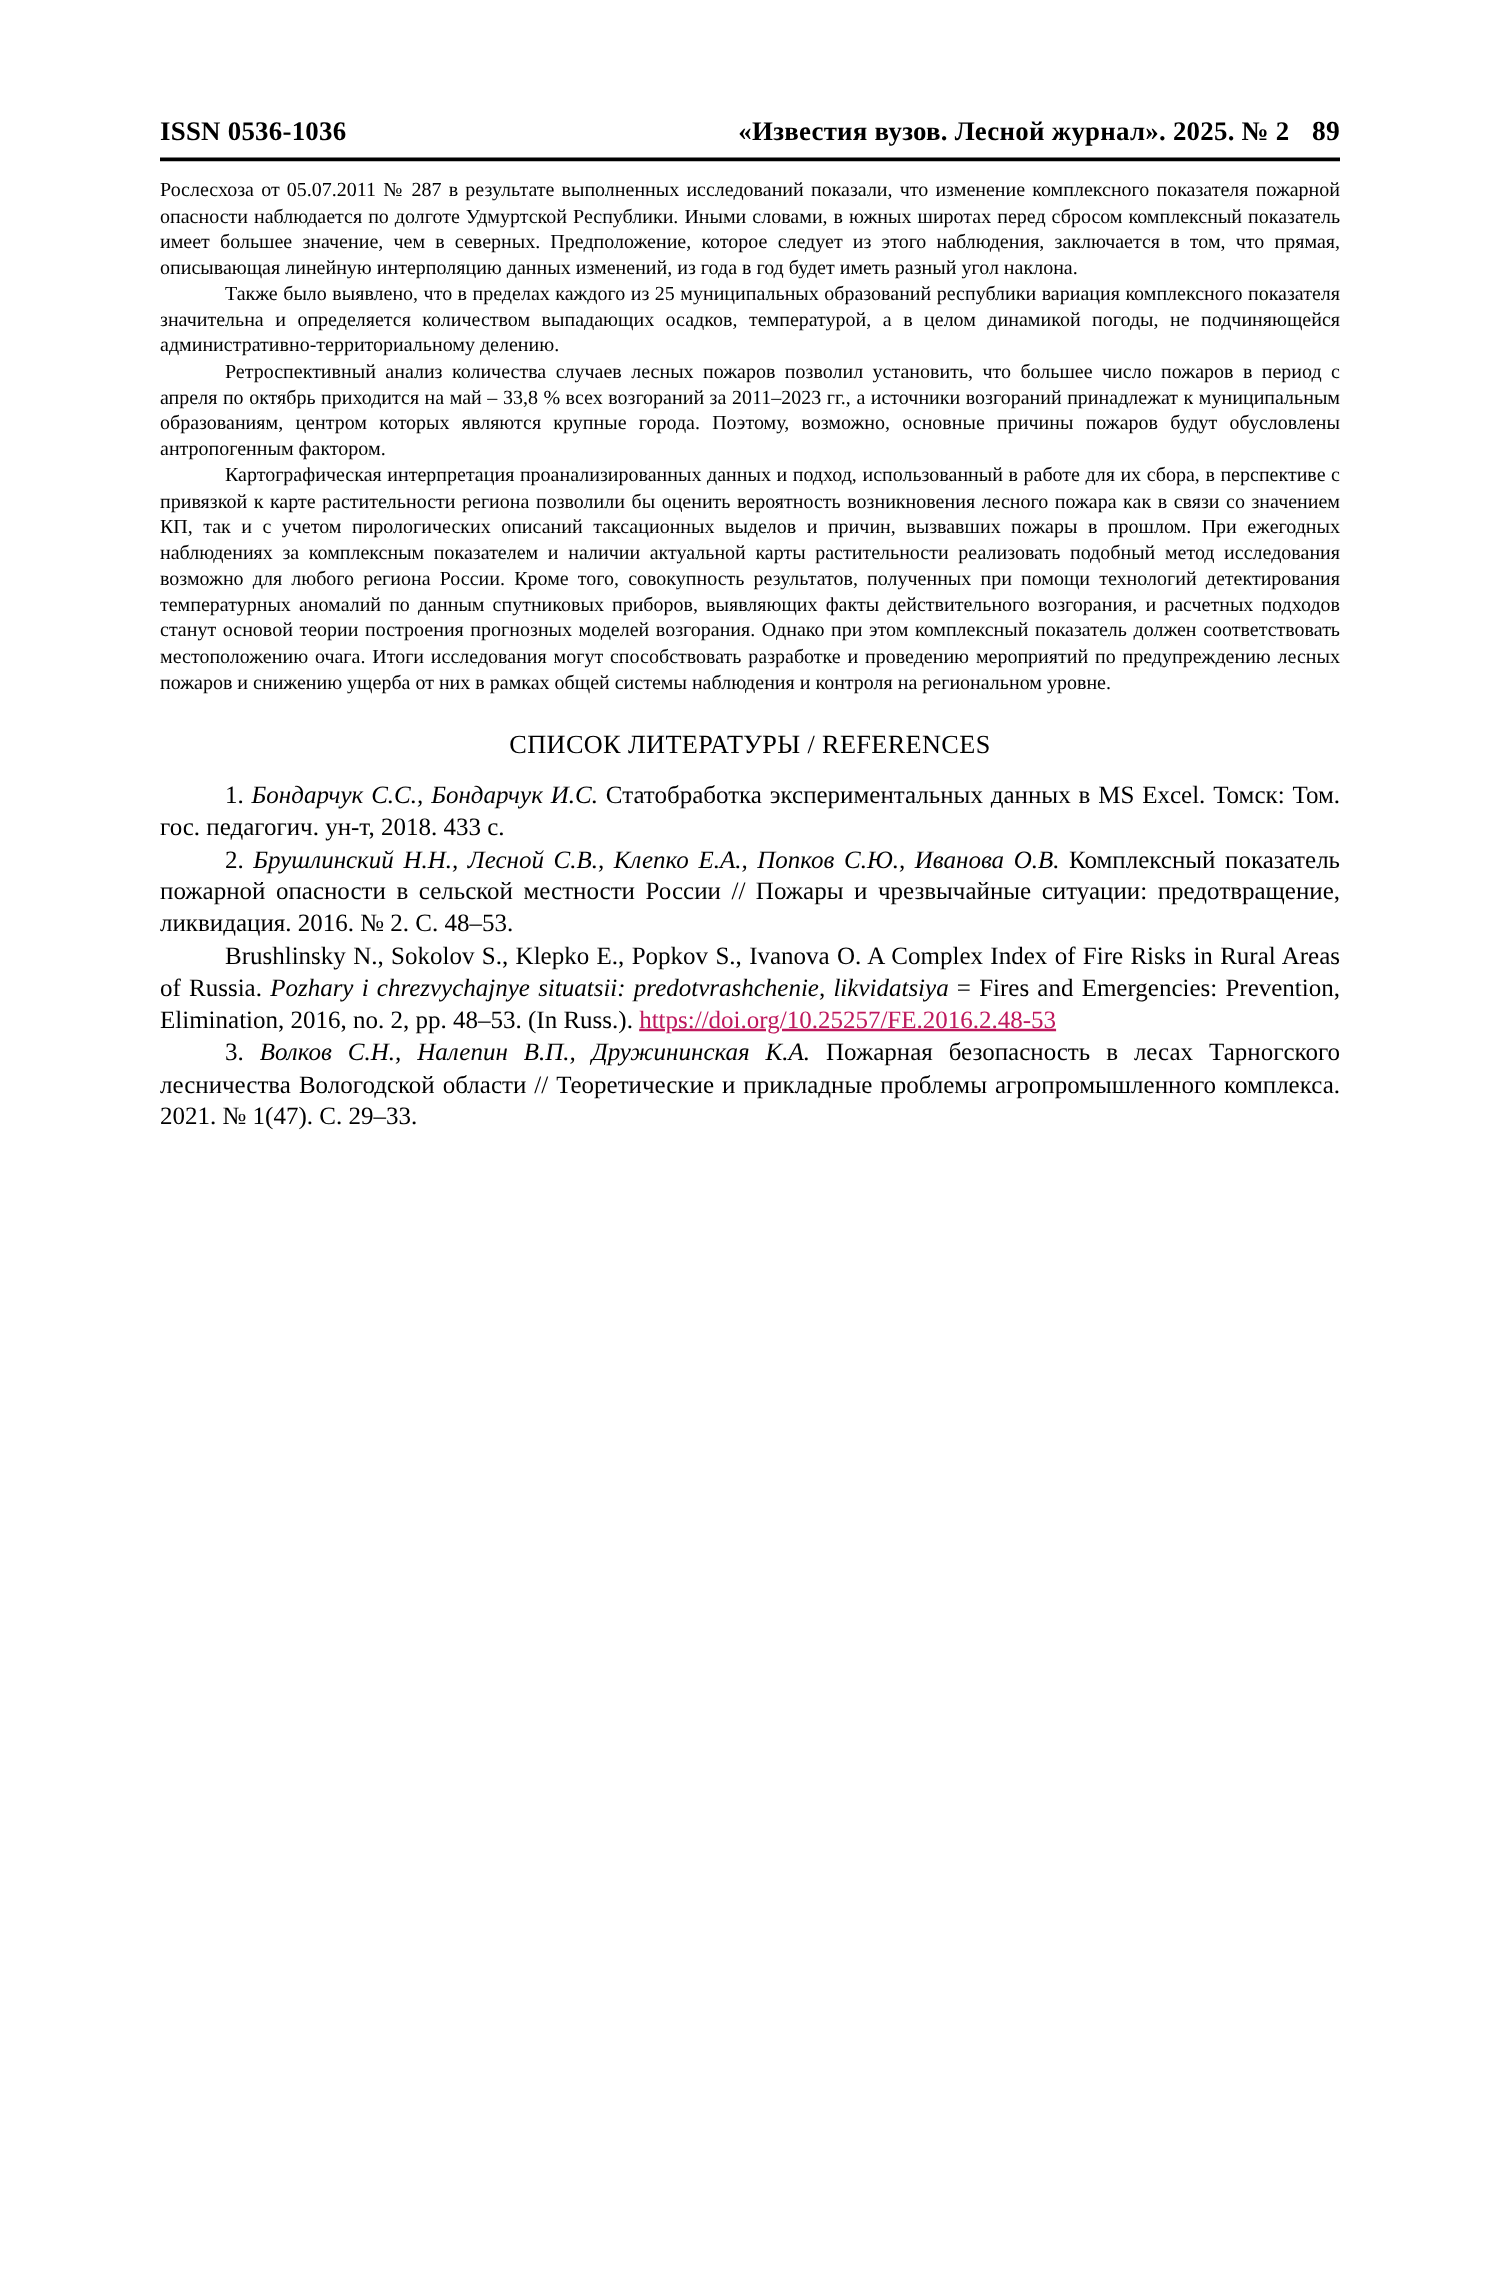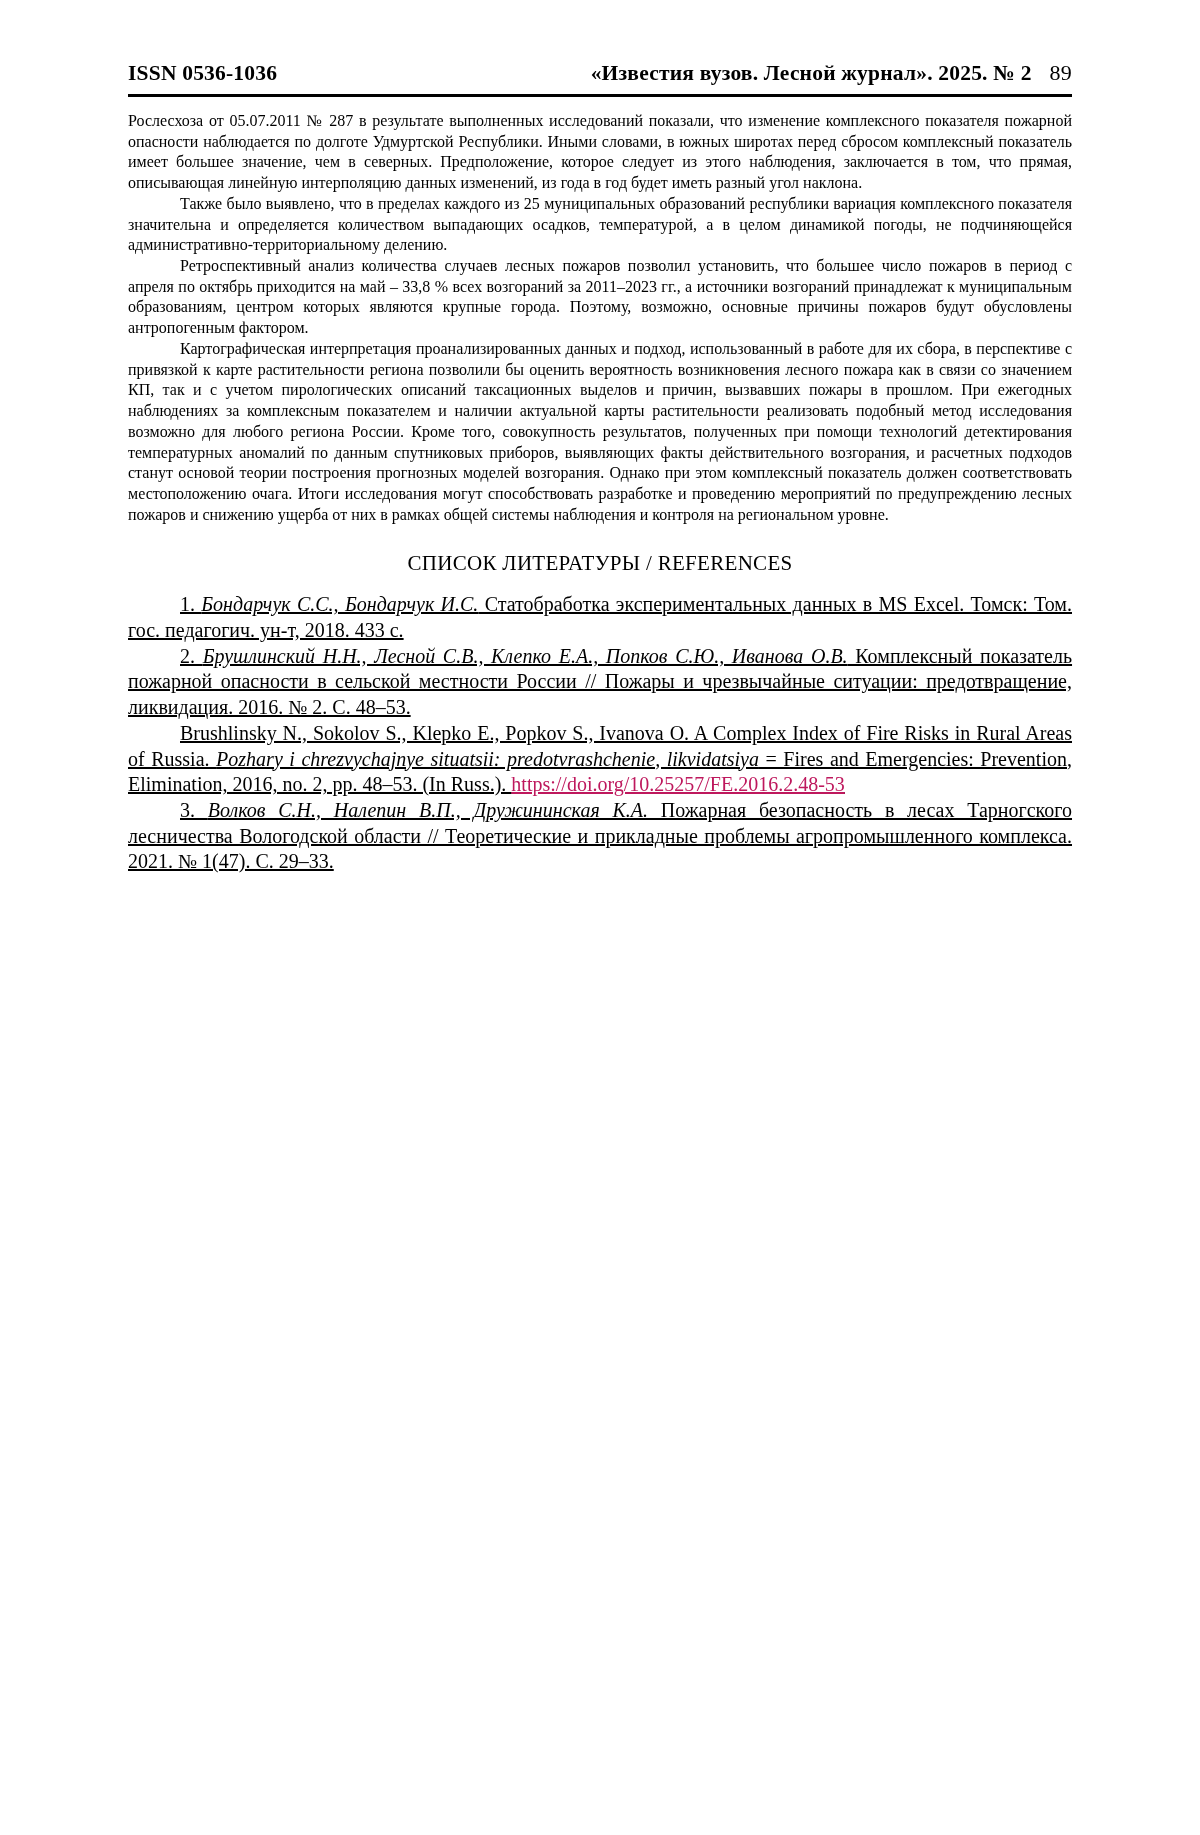--- a/index.html
+++ b/index.html
@@ -11,21 +11,21 @@
     width: 1200px;
     min-height: 1835px;
     font-family: "Liberation Serif", serif;
     color: #000000;
   }
   .page {
     position: relative;
     width: 1200px;
     min-height: 1835px;
     box-sizing: border-box;
-    padding: 60px 128px 40px 128px;
+    padding: 92px 128px 40px 128px;
   }
   
   .running-head {
     display: flex;
     align-items: baseline;
     justify-content: space-between;
     font-weight: bold;
     font-size: 21.5px;
     letter-spacing: 0.2px;
   }
@@ -34,21 +34,21 @@
   }
   .running-head .journal {
     flex: 1;
     text-align: right;
     padding-left: 18px;
     padding-right: 18px;
     white-space: nowrap;
   }
   .running-head .page-number {
     white-space: nowrap;
-    font-weight: normal;
+    font-weight: bold;
     font-size: 22px;
   }
   .rule-double {
     margin-top: 8px;
     border-top: 2.6px solid #000;
     border-bottom: 1.2px solid #000;
     height: 3px;
     box-sizing: border-box;
   }
   
@@ -75,21 +75,20 @@
     letter-spacing: 0.3px;
   }
   
   .refs {
     font-size: 20px;
     line-height: 1.285;
     text-align: justify;
   }
   .refs p {
     margin: 0;
-    text-decoration: underline;
   }
   .refs p.indent {
     text-indent: 52px;
   }
   .refs i, .refs em {
     font-style: italic;
   }
   a.doi-link {
     color: #be185d;
     text-decoration: underline;

